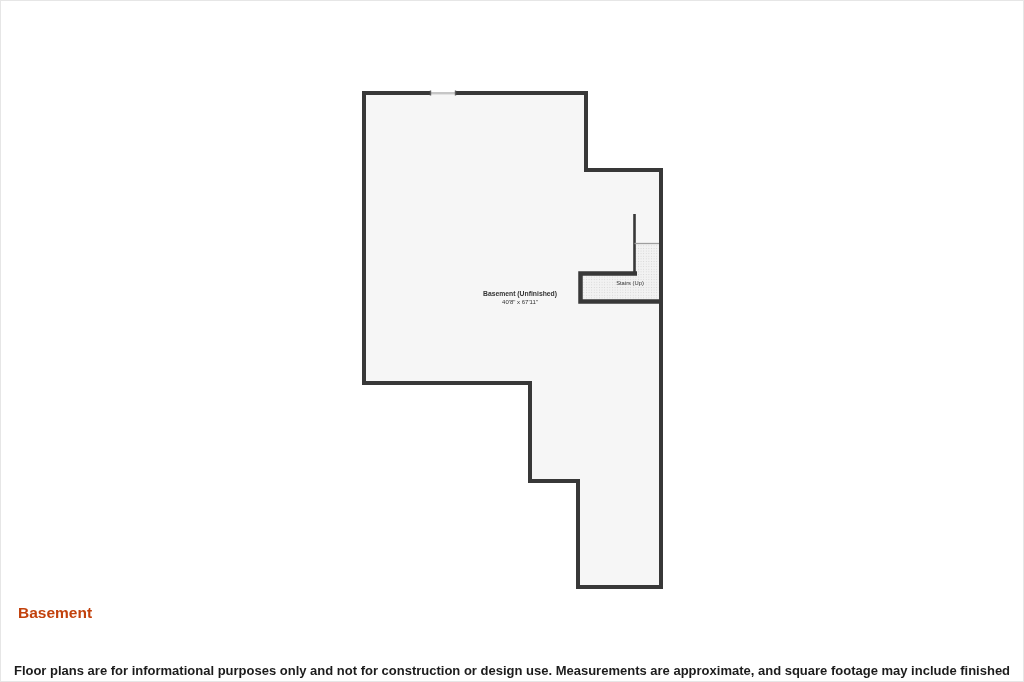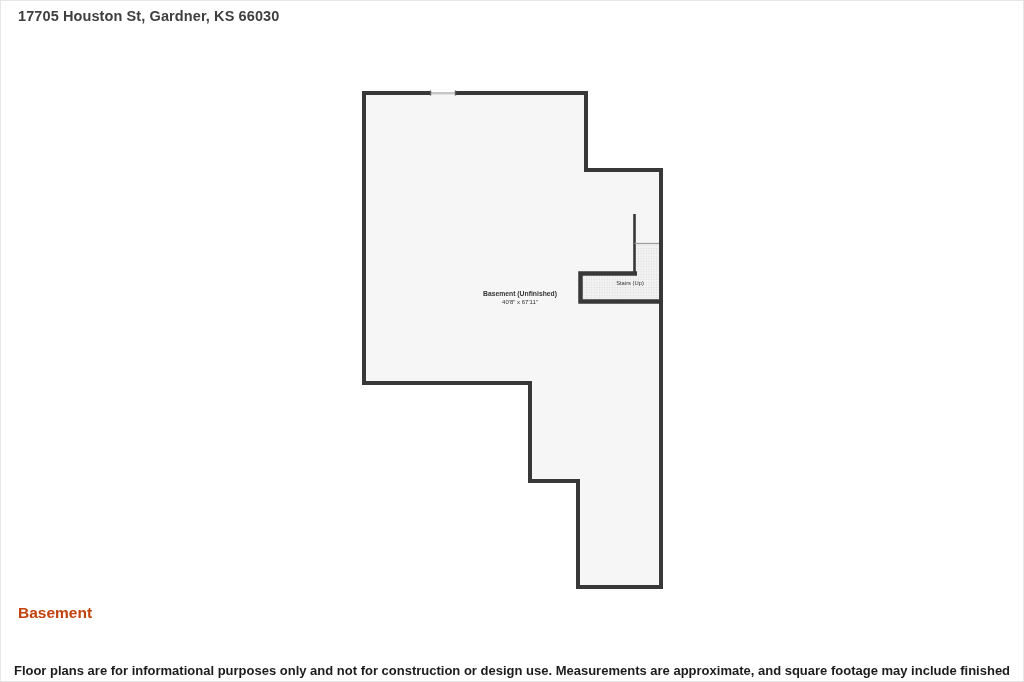--- a/index.html
+++ b/index.html
@@ -63,21 +63,20 @@
   .plan-text {
     fill: #333333;
     font-family: "Liberation Sans", sans-serif;
   }
 </style>
 </head>
 <body>
 
 <div class="canvas">
 
-  <h1 class="address-title">17705 Houston St, Gardner, KS 66030</h1>
 
   <svg class="plan-svg" viewBox="0 0 1024 682" xmlns="http://www.w3.org/2000/svg">
 
     <defs>
       <pattern id="stairDots" width="2.6" height="2.6" patternUnits="userSpaceOnUse">
         <rect width="2.6" height="2.6" fill="#f2f2f2"></rect>
         <rect x="0" y="0" width="0.9" height="0.9" fill="#d4d4d4"></rect>
       </pattern>
     </defs>
 

